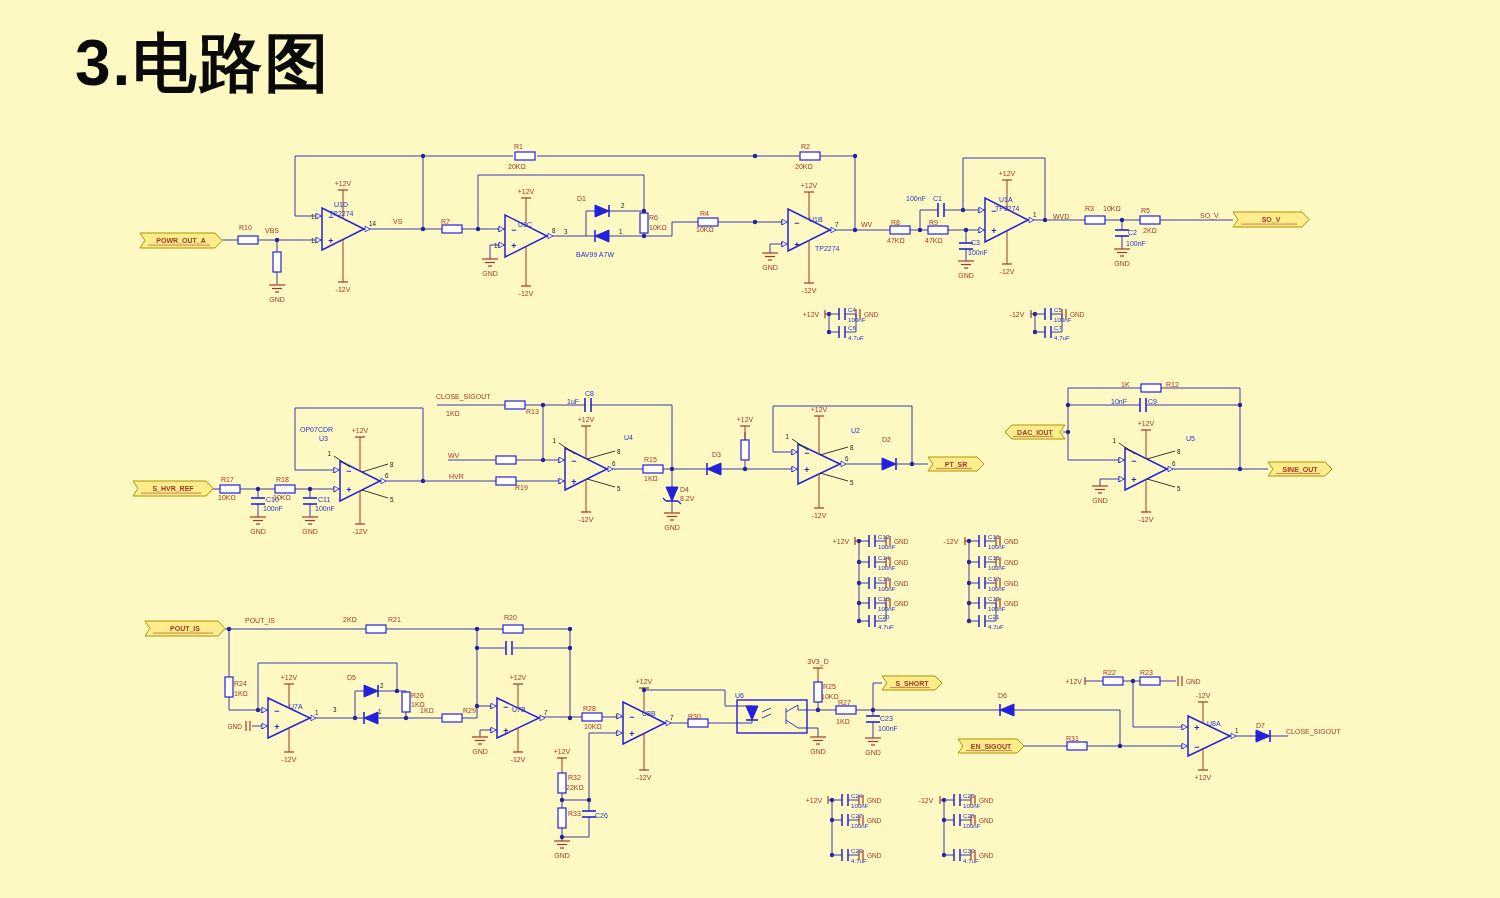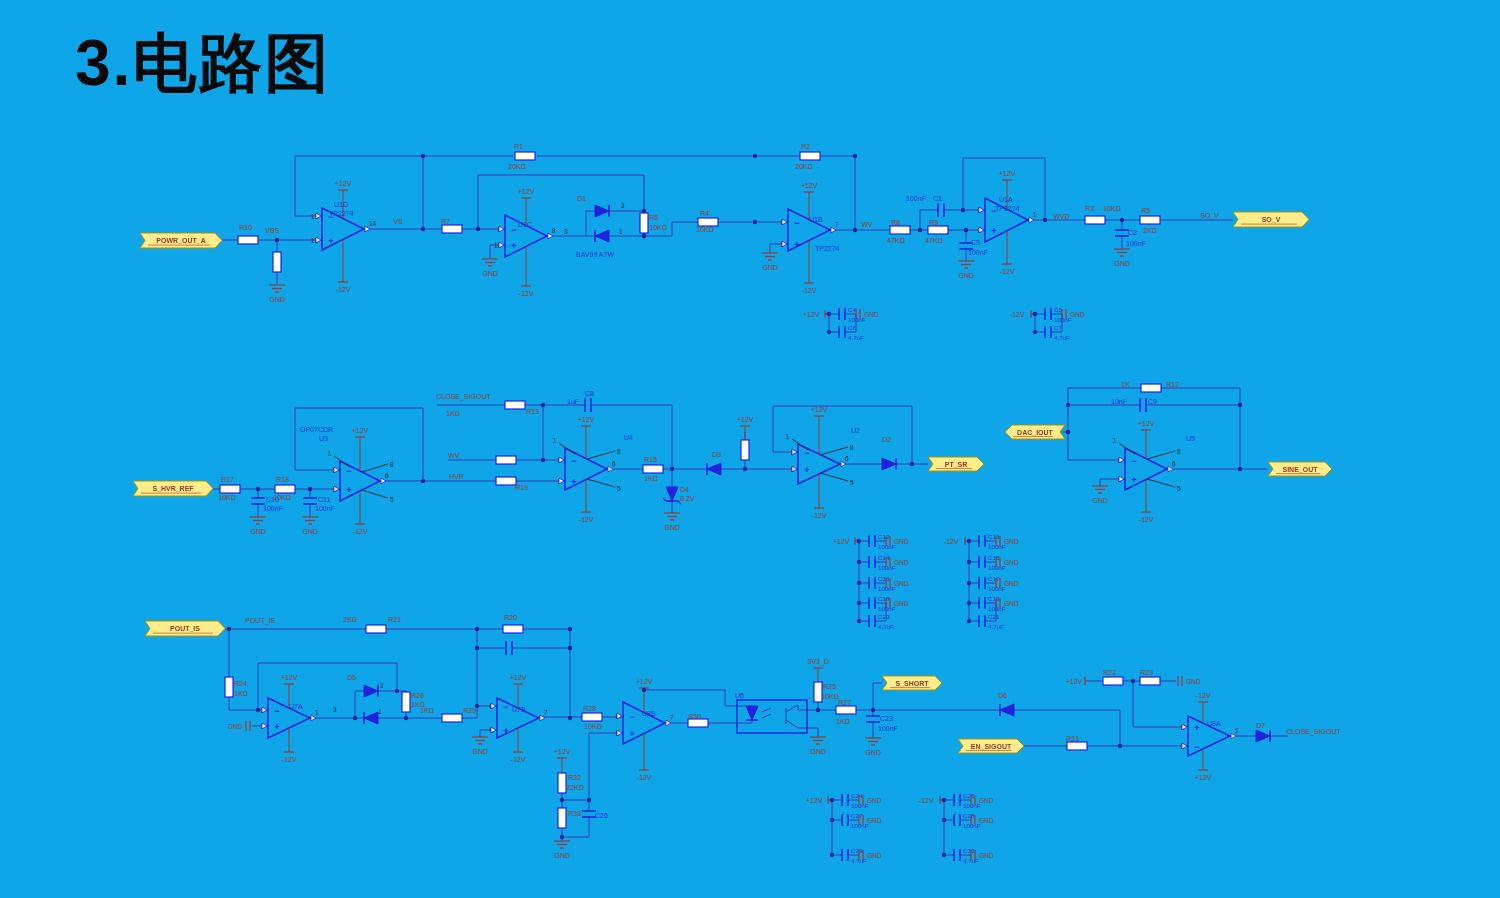--- a/index.html
+++ b/index.html
@@ -1,16 +1,16 @@
 <!DOCTYPE html>
 <html><head>
 <meta charset="utf-8">
 <style>
   html,body{margin:0;padding:0;background:#fff;}
-  #page{position:relative;width:1500px;height:898px;background:#0ea5e9;overflow:hidden;
+  #page{position:relative;width:1500px;height:898px;background:#fef9c3;overflow:hidden;
         font-family:"Liberation Sans",sans-serif;}
   #title{position:absolute;left:75px;top:20px;font-size:64px;font-weight:600;color:#0a0a0a;
          letter-spacing:2px;font-family:"Liberation Sans",sans-serif;}
   svg text{font-family:"Liberation Sans",sans-serif;}
 </style>
 </head>
 <body>
 
 <div id="page">
   <div id="title">3.电路图</div>

